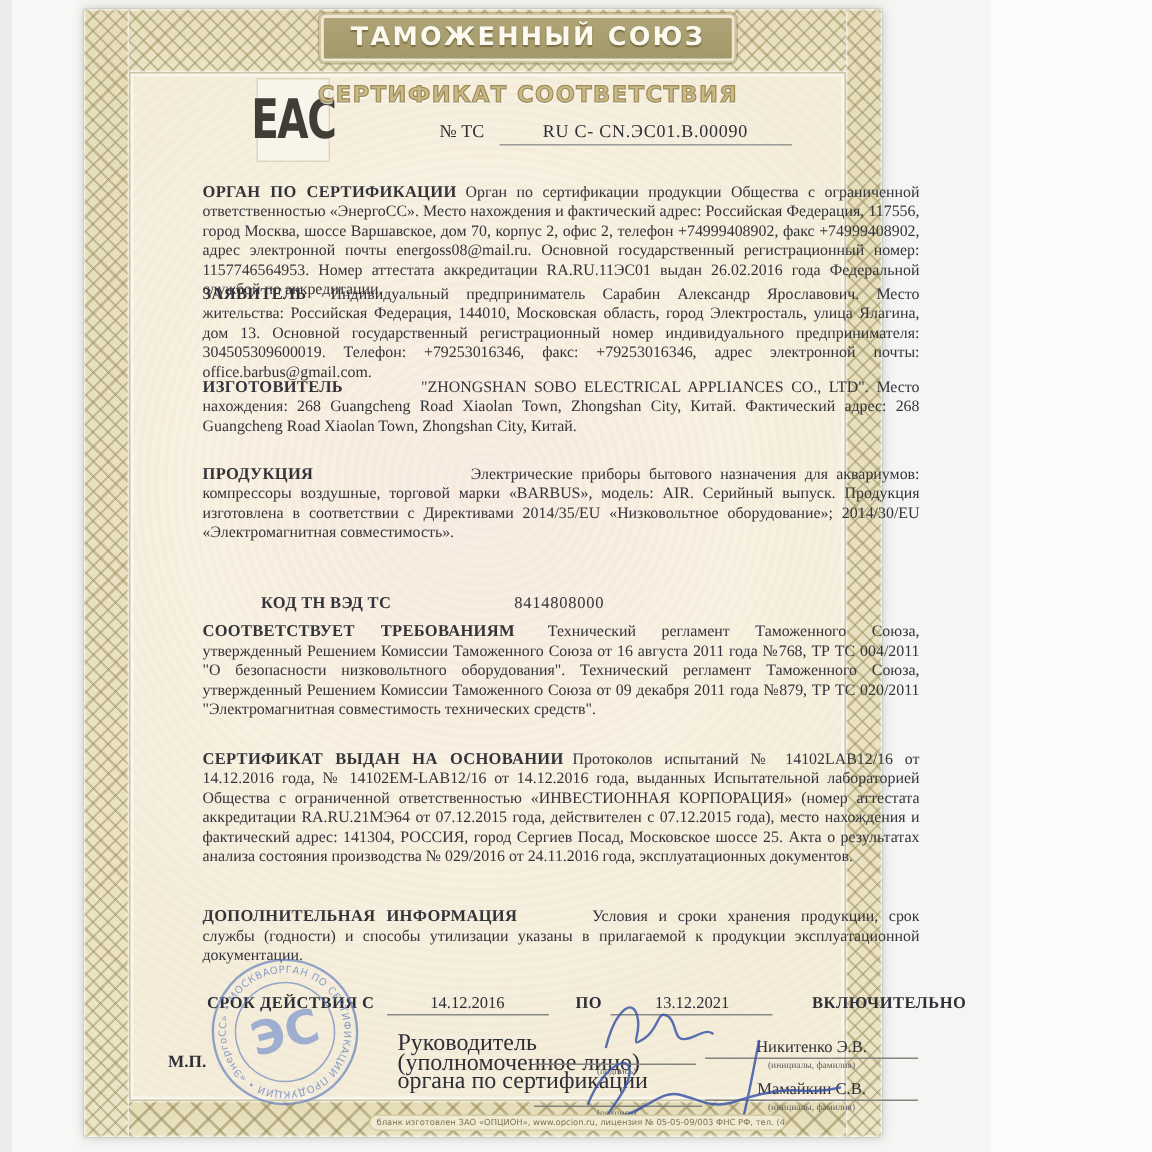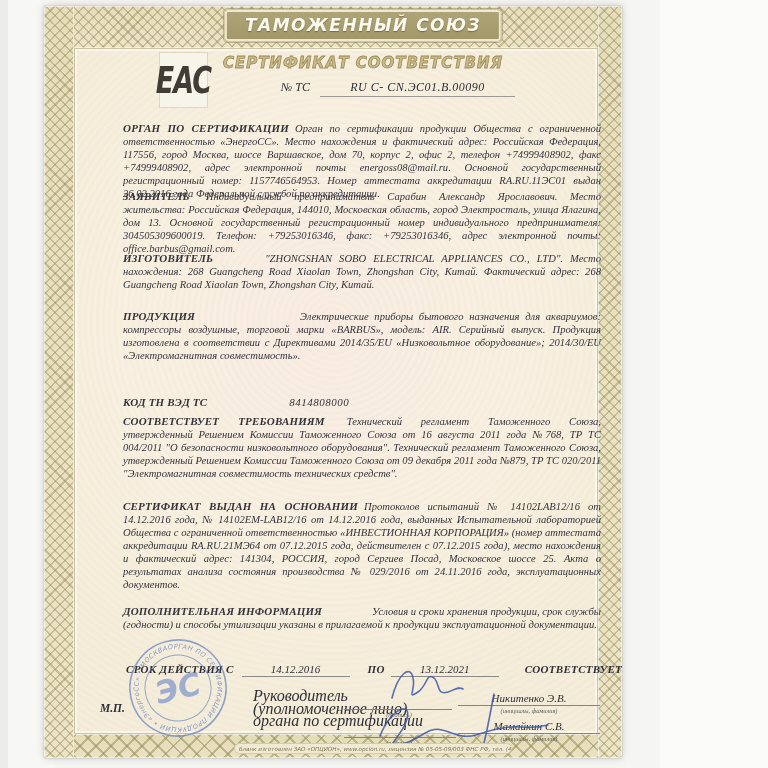--- a/index.html
+++ b/index.html
@@ -2,26 +2,25 @@
 <html><head>
 <meta charset="utf-8">
 <style>
   html,body{margin:0;padding:0;}
   body{
     width:768px;height:768px;position:relative;overflow:hidden;
     background:linear-gradient(90deg,#ececea 0 8px,#f7f7f5 8px 54px,#f5f5f3 54px 660px,#fbfbfa 660px);
     font-family:"Liberation Serif","DejaVu Serif",serif;
   }
   .page{
-    position:absolute;left:44px;top:6px;width:578px;height:752px;
+    position:absolute;left:56px;top:6px;width:532px;height:752px;
     background:
       repeating-radial-gradient(circle at 50% 42%, rgba(205,165,140,0.045) 0 3px, rgba(0,0,0,0) 3px 6px),
       radial-gradient(ellipse 62% 52% at 48% 44%, #f9ece3 0%, #f8f1e1 55%, #f4edda 100%);
     box-shadow:0 0 7px rgba(60,60,50,.25), 0 0 1px rgba(0,0,0,.3);
-    font-style:italic;
   }
   .band{position:absolute;
     background:
       repeating-linear-gradient(45deg, rgba(148,136,86,.42) 0 1.5px, rgba(0,0,0,0) 1.5px 7px),
       repeating-linear-gradient(135deg, rgba(148,136,86,.42) 0 1.5px, rgba(0,0,0,0) 1.5px 7px),
       linear-gradient(#e6ddbb,#ece4c6);
     box-shadow:inset 0 0 0 1px rgba(255,255,255,.55);
   }
   .bt{left:0;right:0;top:0;height:42px;}
   .bb{left:0;right:0;bottom:0;height:24px;
@@ -60,21 +59,21 @@
     border-bottom:1px solid #9a9a96;padding-bottom:1px;letter-spacing:.5px;}
   .row-series{position:absolute;top:98px;left:239px;font-size:12px;color:#2e2e36;}
   .row-series .sign{margin-left:30px;}
   .row-series .serial{margin-left:10px;color:#c8322e;font-weight:bold;font-size:13px;letter-spacing:3px;
     font-family:"DejaVu Serif",serif;}
   .sec{position:absolute;left:79px;width:478px;font-size:10.6px;line-height:13px;
     text-align:justify;color:#33333a;}
   .lbl{font-weight:bold;font-size:11px;letter-spacing:.2px;}
   .gap{display:inline-block;height:1px;}
   .coderow{position:absolute;left:79px;top:386px;color:#33333a;}
-  .coderow .lbl{font-size:11px;}
+  .coderow .lbl{font-size:11px;margin-left:39px;}
   .coderow .codeval{margin-left:52px;font-size:11px;letter-spacing:.5px;padding-left:30px;}
   .validity{position:absolute;left:82px;top:657px;width:480px;font-size:11px;color:#2e2e36;white-space:nowrap;}
   .validity b{letter-spacing:.3px;}
   .vfield{display:inline-block;text-align:center;border-bottom:1px solid #8a8a86;padding:0 6px 1px;}
   .vf1{width:96px;margin-left:8px;}
   .vf2{width:96px;margin-left:6px;}
   .validity .po{margin-left:18px;}
   .validity .incl{margin-left:26px;}
   .mp{position:absolute;left:56px;top:696px;font-weight:bold;font-size:11.5px;color:#2e2e36;}
   .role{position:absolute;left:172px;width:182px;font-size:16px;line-height:12.5px;color:#2e2e36;padding-left:37px;}
@@ -151,21 +150,21 @@
 
   <div class="sec" style="top:494px">
     <b class="lbl">СЕРТИФИКАТ ВЫДАН НА ОСНОВАНИИ</b><span class="gap" style="width:6px"></span><span>Протоколов испытаний № 14102LAB12/16 от 14.12.2016 года, № 14102EM-LAB12/16 от 14.12.2016 года, выданных Испытательной лабораторией Общества с ограниченной ответственностью «ИНВЕСТИОННАЯ КОРПОРАЦИЯ» (номер аттестата аккредитации RA.RU.21МЭ64 от 07.12.2015 года, действителен с 07.12.2015 года), место нахождения и фактический адрес: 141304, РОССИЯ, город Сергиев Посад, Московское шоссе 25. Акта о результатах анализа состояния производства № 029/2016 от 24.11.2016 года, эксплуатационных документов.</span>
   </div>
 
   <div class="sec" style="top:599px">
     <b class="lbl">ДОПОЛНИТЕЛЬНАЯ ИНФОРМАЦИЯ</b><span class="gap" style="width:50px"></span><span>Условия и сроки хранения продукции, срок службы (годности) и способы утилизации указаны в прилагаемой к продукции эксплуатационной документации.</span>
   </div>
 
   <div class="validity">
-    <b>СРОК ДЕЙСТВИЯ С</b><span class="vfield vf1">14.12.2016</span><b class="po">ПО</b><span class="vfield vf2">13.12.2021</span><b class="incl">СООТВЕТСТВУЕТ</b>
+    <b>СРОК ДЕЙСТВИЯ С</b><span class="vfield vf1">14.12.2016</span><b class="po">ПО</b><span class="vfield vf2">13.12.2021</span><b class="incl">ВКЛЮЧИТЕЛЬНО</b>
   </div>
 
   <div class="mp">М.П.</div>
 
   <svg class="stampsvg" width="116" height="116" viewBox="0 0 116 116">
     <g transform="rotate(-14 58 58)">
       <circle cx="58" cy="58" r="48" fill="none" stroke="#5b79bd" stroke-width="1.6" opacity=".8"></circle>
       <circle cx="58" cy="58" r="33" fill="none" stroke="#5b79bd" stroke-width="1" opacity=".75"></circle>
       <path id="ringpath" d="M58,18.5 A39.5,39.5 0 1 1 57.99,18.5" fill="none" stroke="none"></path>
       <text font-size="6.6" fill="#5b79bd" opacity=".85" font-family="DejaVu Sans, sans-serif" letter-spacing=".4">

